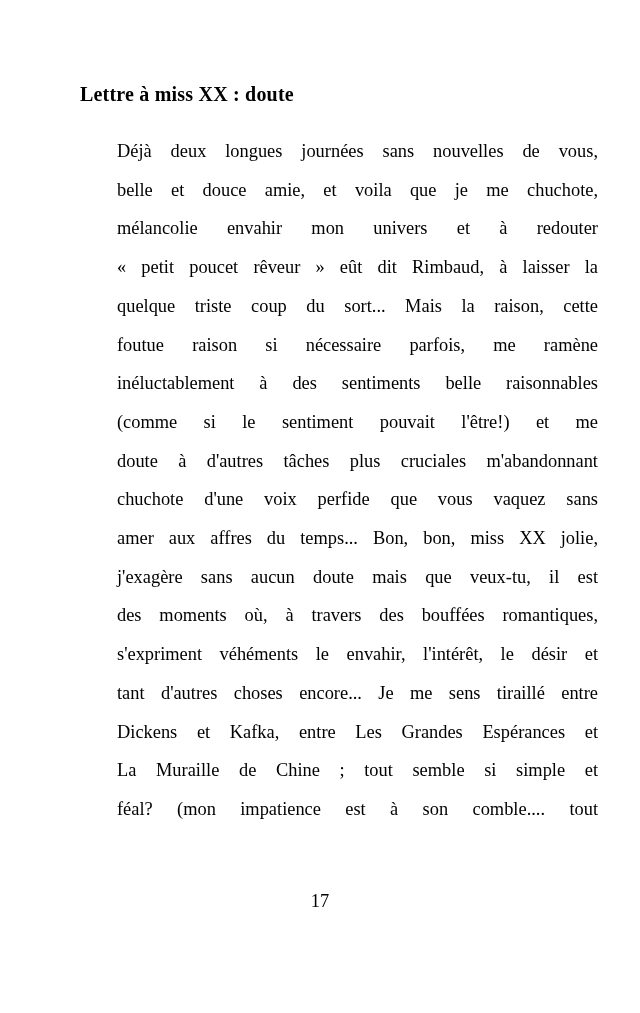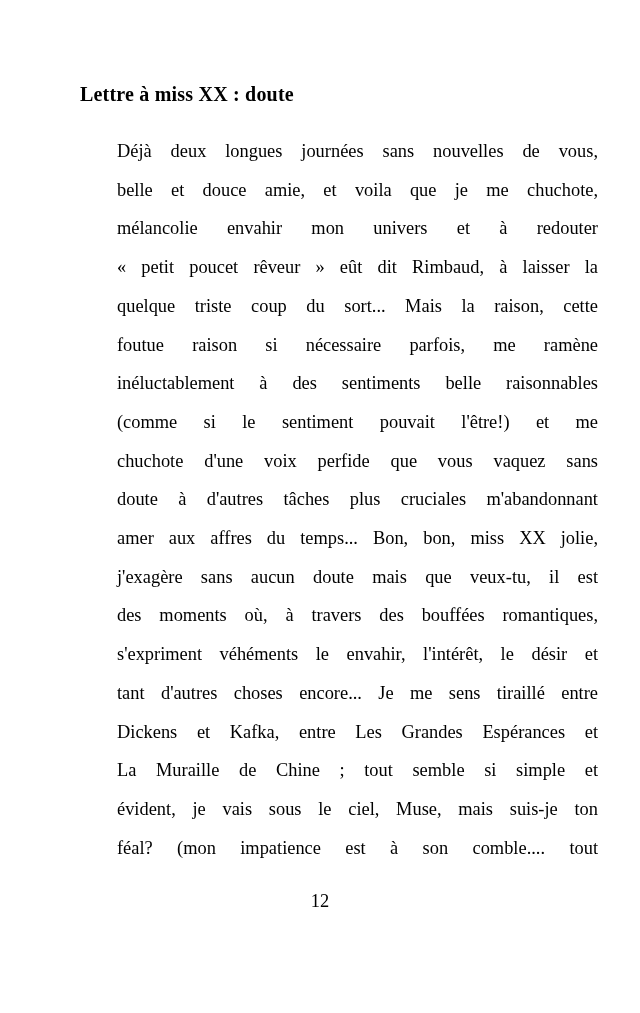--- a/index.html
+++ b/index.html
@@ -74,30 +74,29 @@
 
     <div class="body-text">
       <span class="line"><span>Déjà deux longues journées sans nouvelles de vous,</span></span>
       <span class="line"><span>belle et douce amie, et voila que je me chuchote,</span></span>
       <span class="line"><span>mélancolie envahir mon univers et à redouter</span></span>
       <span class="line"><span>« petit poucet rêveur » eût dit Rimbaud, à laisser la</span></span>
       <span class="line"><span>quelque triste coup du sort... Mais la raison, cette</span></span>
       <span class="line"><span>foutue raison si nécessaire parfois, me ramène</span></span>
       <span class="line"><span>inéluctablement à des sentiments belle raisonnables</span></span>
       <span class="line"><span>(comme si le sentiment pouvait l'être!) et me</span></span>
+      <span class="line"><span>doute à d'autres tâches plus cruciales m'abandonnant</span></span>
       <span class="line"><span>chuchote d'une voix perfide que vous vaquez sans</span></span>
-      <span class="line"><span>doute à d'autres tâches plus cruciales m'abandonnant</span></span>
       <span class="line"><span>amer aux affres du temps... Bon, bon, miss XX jolie,</span></span>
       <span class="line"><span>j'exagère sans aucun doute mais que veux-tu, il est</span></span>
       <span class="line"><span>des moments où, à travers des bouffées romantiques,</span></span>
       <span class="line"><span>s'expriment véhéments le envahir, l'intérêt, le désir et</span></span>
       <span class="line"><span>tant d'autres choses encore... Je me sens tiraillé entre</span></span>
       <span class="line"><span>Dickens et Kafka, entre Les Grandes Espérances et</span></span>
       <span class="line"><span>La Muraille de Chine ; tout semble si simple et</span></span>
-      <span class="line"><span>évident, je vais sous le ciel, Muse, mais suis-je ton</span></span>
       <span class="line"><span>féal? (mon impatience est à son comble.... tout</span></span>
     </div>
 
   </div>
 
-  <div class="folio">12</div>
+  <div class="folio">17</div>
 
 </div>
 
 </body></html>

